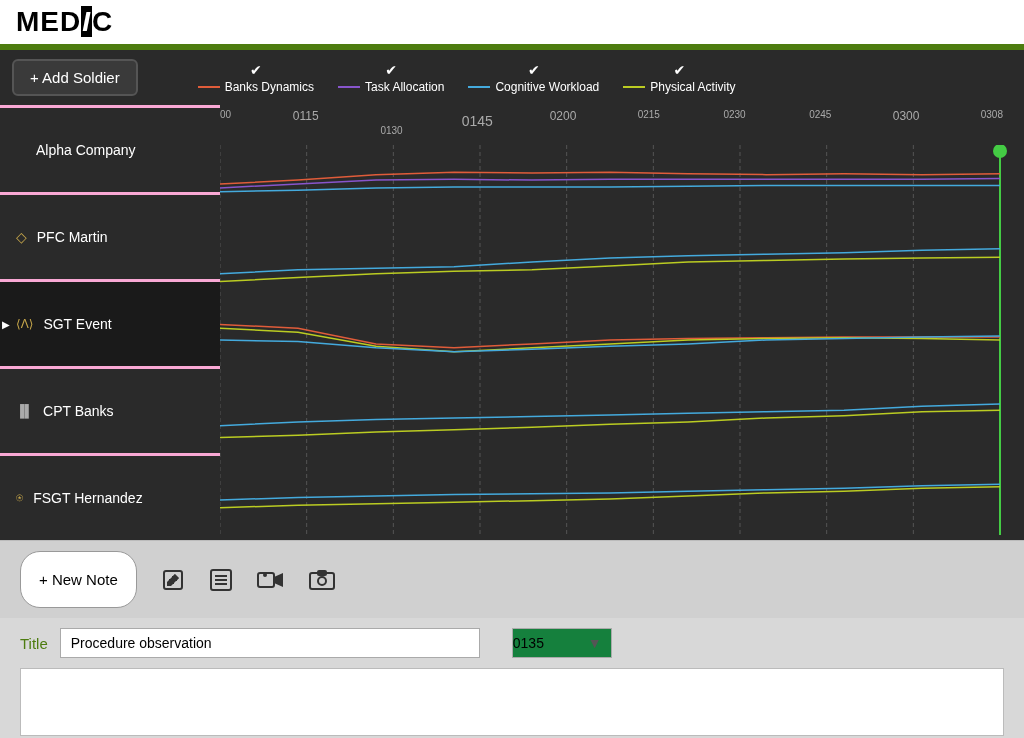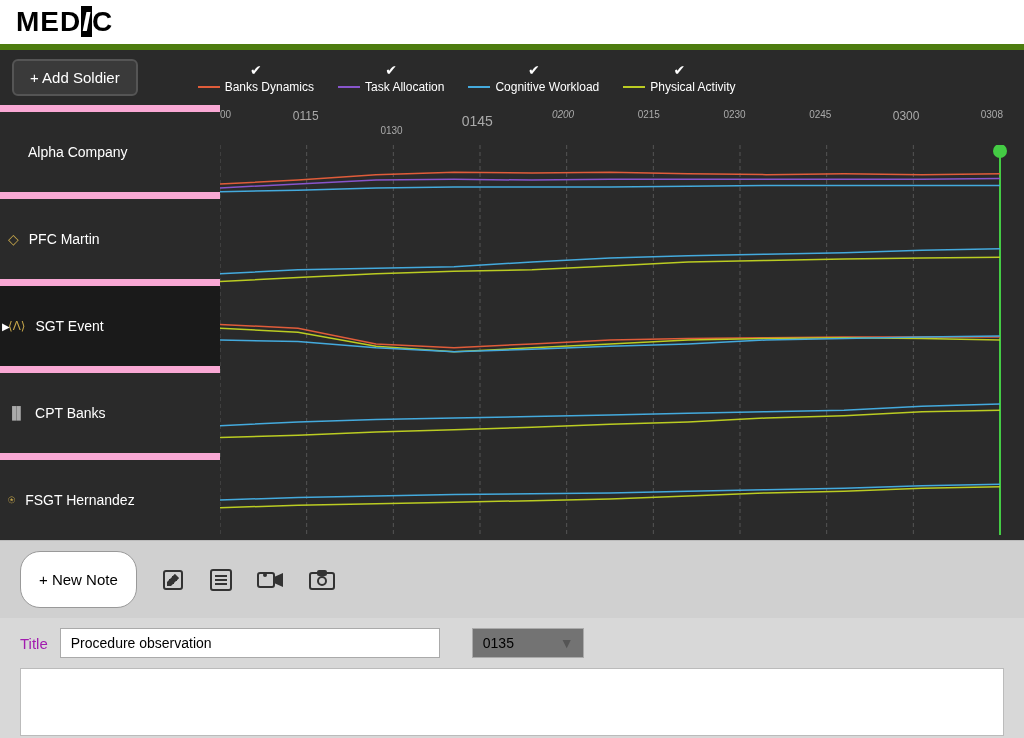--- a/index.html
+++ b/index.html
@@ -110,24 +110,24 @@
       width: 220px;
       display: flex;
       flex-direction: column;
       background: #2a2a2a;
     }
 
     .row-label {
       flex: 1;
       display: flex;
       align-items: center;
-      padding-left: 8px;
+      padding-left: 16px;
       color: #fff;
       font-size: 14px;
-      border-top: 7px solid #f9a8d4;
+      border-top: 3px solid #f9a8d4;
       gap: 8px;
       position: relative;
     }
     .row-label.selected {
       background: #1a1a1a;
     }
     .play-arrow {
       position: absolute;
       left: 2px;
       color: #fff;
@@ -202,47 +202,47 @@
     }
 
     #title-row {
       display: flex;
       align-items: center;
       gap: 12px;
     }
 
     #title-label {
       font-size: 15px;
-      color: #a21caf;
+      color: #4d7c0f;
       font-weight: normal;
       white-space: nowrap;
     }
 
     #title-input {
       border: 1px solid #aaa;
       background: #fff;
       padding: 6px 10px;
       font-size: 14px;
-      width: 380px;
+      width: 420px;
       outline: none;
     }
 
     #time-select-wrapper {
       display: flex;
       align-items: center;
       gap: 4px;
       margin-left: 20px;
     }
 
     #time-select {
       border: 1px solid #aaa;
-      background: #737373;
-      padding: 6px 10px;
-      font-size: 14px;
-      width: 112px;
+      background: #15803d;
+      padding: 6px 0;
+      font-size: 14px;
+      width: 100px;
       appearance: none;
       cursor: pointer;
       outline: none;
     }
     .select-arrow {
       font-size: 14px;
       color: #555;
       pointer-events: none;
       margin-left: -28px;
       z-index: 1;
@@ -351,21 +351,21 @@
           </div>
         </div>
 
       <div id="chart-graph">
         <div id="time-axis" style="position: relative; background: rgb(42, 42, 42); color: rgb(170, 170, 170); font-size: 10px;">
 
         <span style="position: absolute; left: 0%; top: 4px; transform: translateX(-50%); color: rgb(170, 170, 170); font-size: 10px;">0100</span>
             <span style="position: absolute; left: 10.6667%; top: 4px; transform: translateX(-50%); color: rgb(170, 170, 170); font-size: 12px;">0115</span>
             <span style="position: absolute; left: 21.3333%; top: 20px; transform: translateX(-50%); color: rgb(170, 170, 170); font-size: 10px;">0130</span>
             <span style="position: absolute; left: 32%; top: 8px; transform: translateX(-50%); color: rgb(170, 170, 170); font-size: 14px; text-align: right;">0145</span>
-            <span style="position: absolute; left: 42.6667%; top: 4px; transform: translateX(-50%); color: rgb(170, 170, 170); font-size: 10px; font-style: italic;">0200</span>
+            <span style="position: absolute; left: 42.6667%; top: 4px; transform: translateX(-50%); color: rgb(170, 170, 170); font-size: 12px;">0200</span>
             <span style="position: absolute; left: 53.3333%; top: 4px; transform: translateX(-50%); color: rgb(170, 170, 170); font-size: 10px;">0215</span>
             <span style="position: absolute; left: 64%; top: 4px; transform: translateX(-50%); color: rgb(170, 170, 170); font-size: 10px;">0230</span>
             <span style="position: absolute; left: 74.6667%; top: 4px; transform: translateX(-50%); color: rgb(170, 170, 170); font-size: 10px; text-align: center;">0245</span>
             <span style="position: absolute; left: 85.3333%; top: 4px; transform: translateX(-50%); color: rgb(170, 170, 170); font-size: 12px;">0300</span>
             <span style="position: absolute; left: 96%; top: 4px; transform: translateX(-50%); color: rgb(170, 170, 170); font-size: 10px;">0308</span>
           </div>
         <svg id="svg-chart" height="390">
 
         <line x1="0" y1="0" x2="0" y2="390" stroke="#555" stroke-width="1" stroke-dasharray="4,3"></line>
             <line x1="86.66666666666666" y1="0" x2="86.66666666666666" y2="390" stroke="#555" stroke-width="1" stroke-dasharray="4,3"></line>

